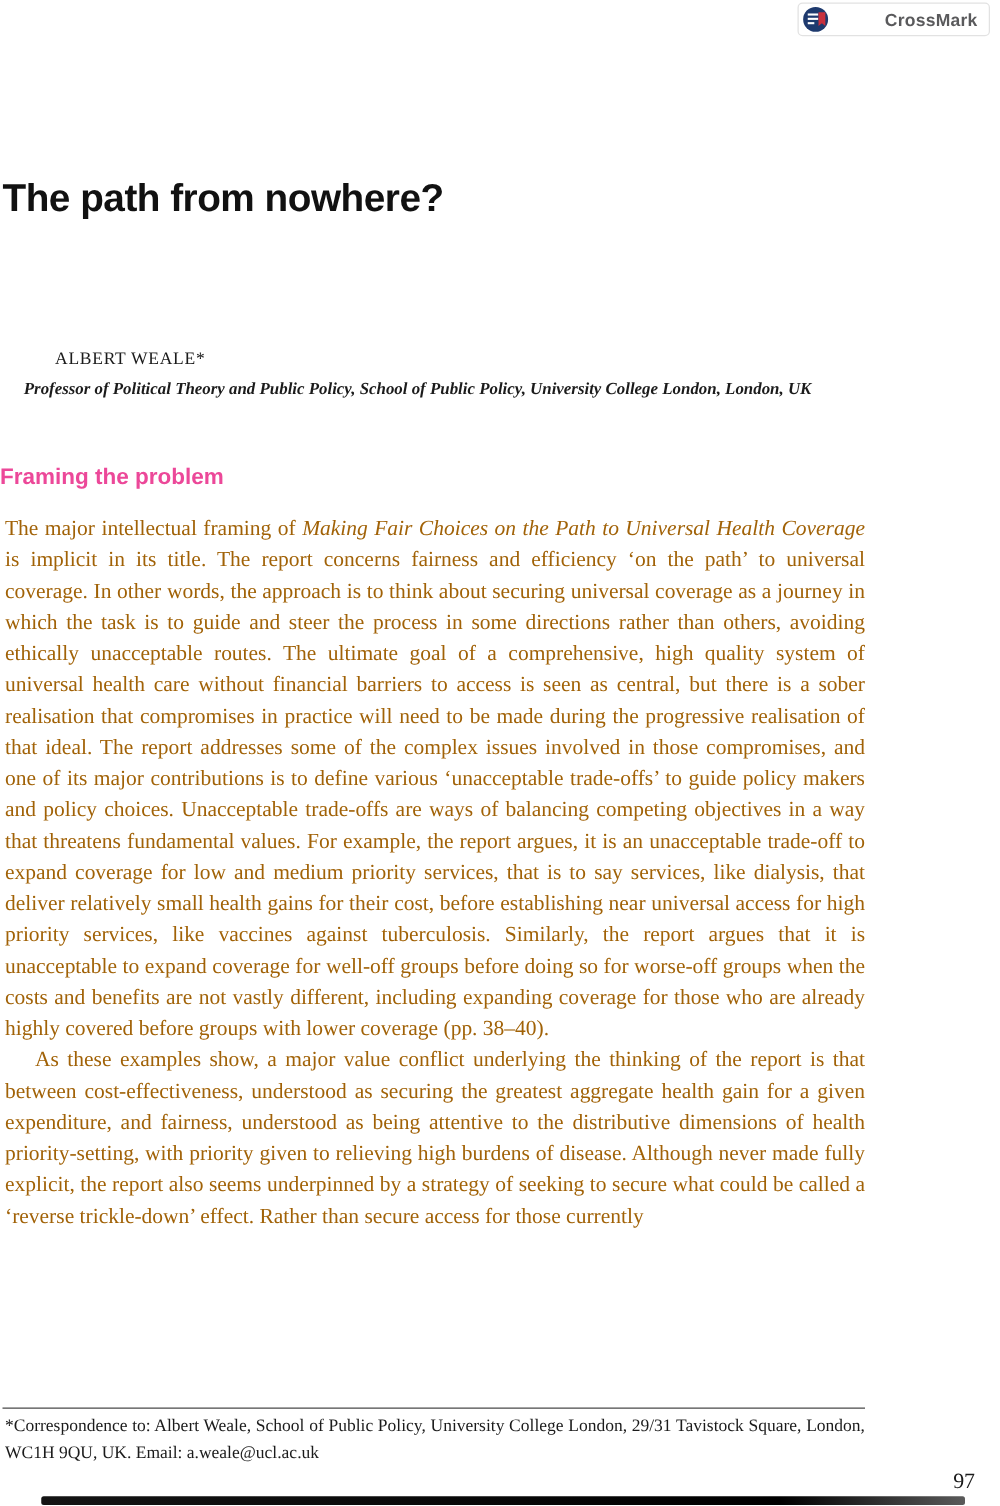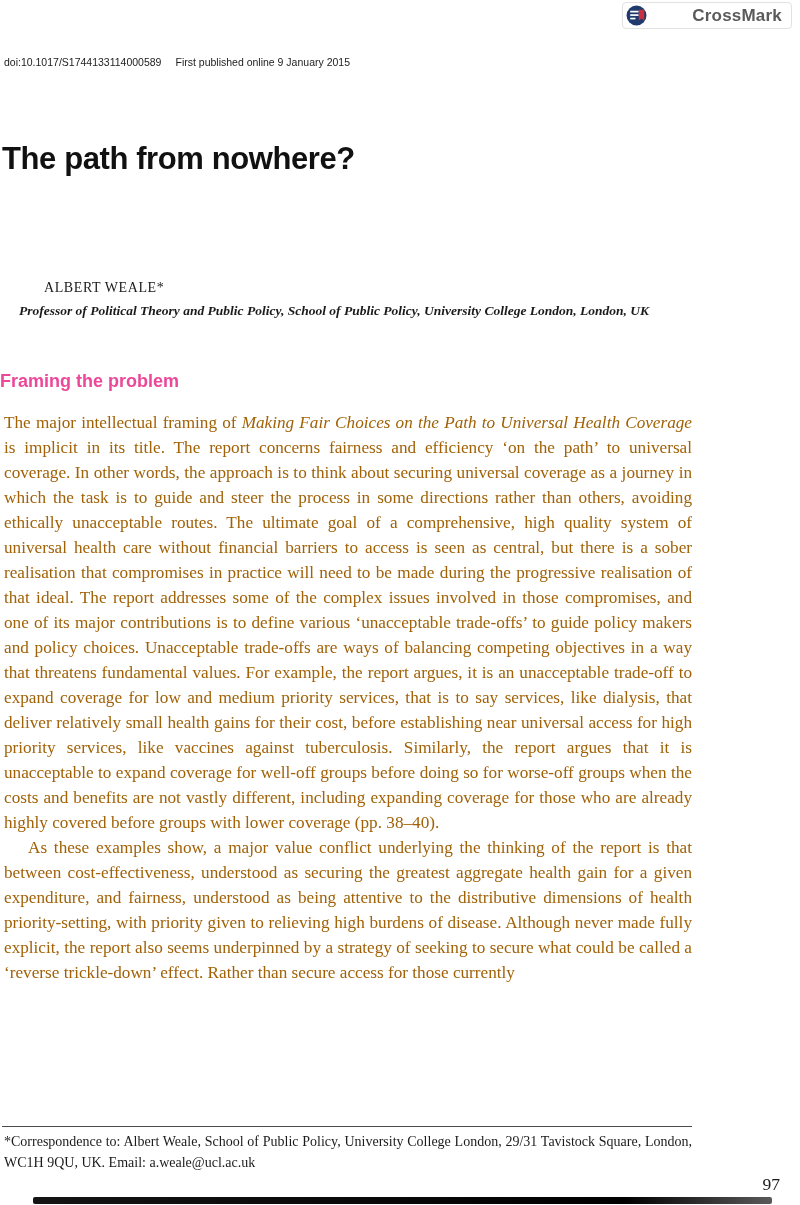--- a/index.html
+++ b/index.html
@@ -22,21 +22,21 @@
     align-items: center;
     gap: 5px;
     padding: 2px 9px 2px 3px;
     border: 1px solid #e2e2e2;
     border-radius: 4px;
     background: #ffffff;
     cursor: pointer;
   }
   .crossmark .cm-text {
     font-family: "Liberation Sans", sans-serif;
-    font-size: 17px;
+    font-size: 14px;
     font-weight: bold;
     color: #5a5a5c;
     letter-spacing: 0.2px;
     margin-left: 40px;
   }
 
   
   .journal-header {
     position: absolute;
     top: 54px;
@@ -158,21 +158,20 @@
       <rect x="4" y="5.5" width="8" height="1.6" fill="#ffffff"></rect>
       <rect x="4" y="8.8" width="8" height="1.6" fill="#ffffff"></rect>
       <rect x="4" y="12.1" width="5" height="1.6" fill="#ffffff"></rect>
       <path d="M12.2 4.5 h5.2 v10.5 l-2.6 -2.1 -2.6 2.1 z" fill="#c8313e"></path>
     </svg>
   </span>
   <span class="cm-text">CrossMark</span>
 </div>
 
 <header class="journal-header">
-  <div class="jh-line2"><span class="jdoi">doi:10.1017/S1744133114000589</span><span class="jpub">First published online 9 January 2015</span></div>
 </header>
 
 <h1 class="article-title">The path from nowhere?</h1>
 <div class="author">ALBERT WEALE*</div>
 <div class="affiliation">Professor of Political Theory and Public Policy, School of Public Policy, University College London, London, UK</div>
 
 <h2 class="section-heading">Framing the problem</h2>
 
 <div class="body-copy">
   <p><span>The major intellectual framing of </span><em>Making Fair Choices on the Path to Universal Health Coverage</em><span> is implicit in its title. The report concerns fairness and efficiency ‘on the path’ to universal coverage. In other words, the approach is to think about securing universal coverage as a journey in which the task is to guide and steer the process in some directions rather than others, avoiding ethically unacceptable routes. The ultimate goal of a comprehensive, high quality system of universal health care without financial barriers to access is seen as central, but there is a sober realisation that compromises in practice will need to be made during the progressive realisation of that ideal. The report addresses some of the complex issues involved in those compromises, and one of its major contributions is to define various ‘unacceptable trade-offs’ to guide policy makers and policy choices. Unacceptable trade-offs are ways of balancing competing objectives in a way that threatens fundamental values. For example, the report argues, it is an unacceptable trade-off to expand coverage for low and medium priority services, that is to say services, like dialysis, that deliver relatively small health gains for their cost, before establishing near universal access for high priority services, like vaccines against tuberculosis. Similarly, the report argues that it is unacceptable to expand coverage for well-off groups before doing so for worse-off groups when the costs and benefits are not vastly different, including expanding coverage for those who are already highly covered before groups with lower coverage (pp. 38–40).</span></p>

